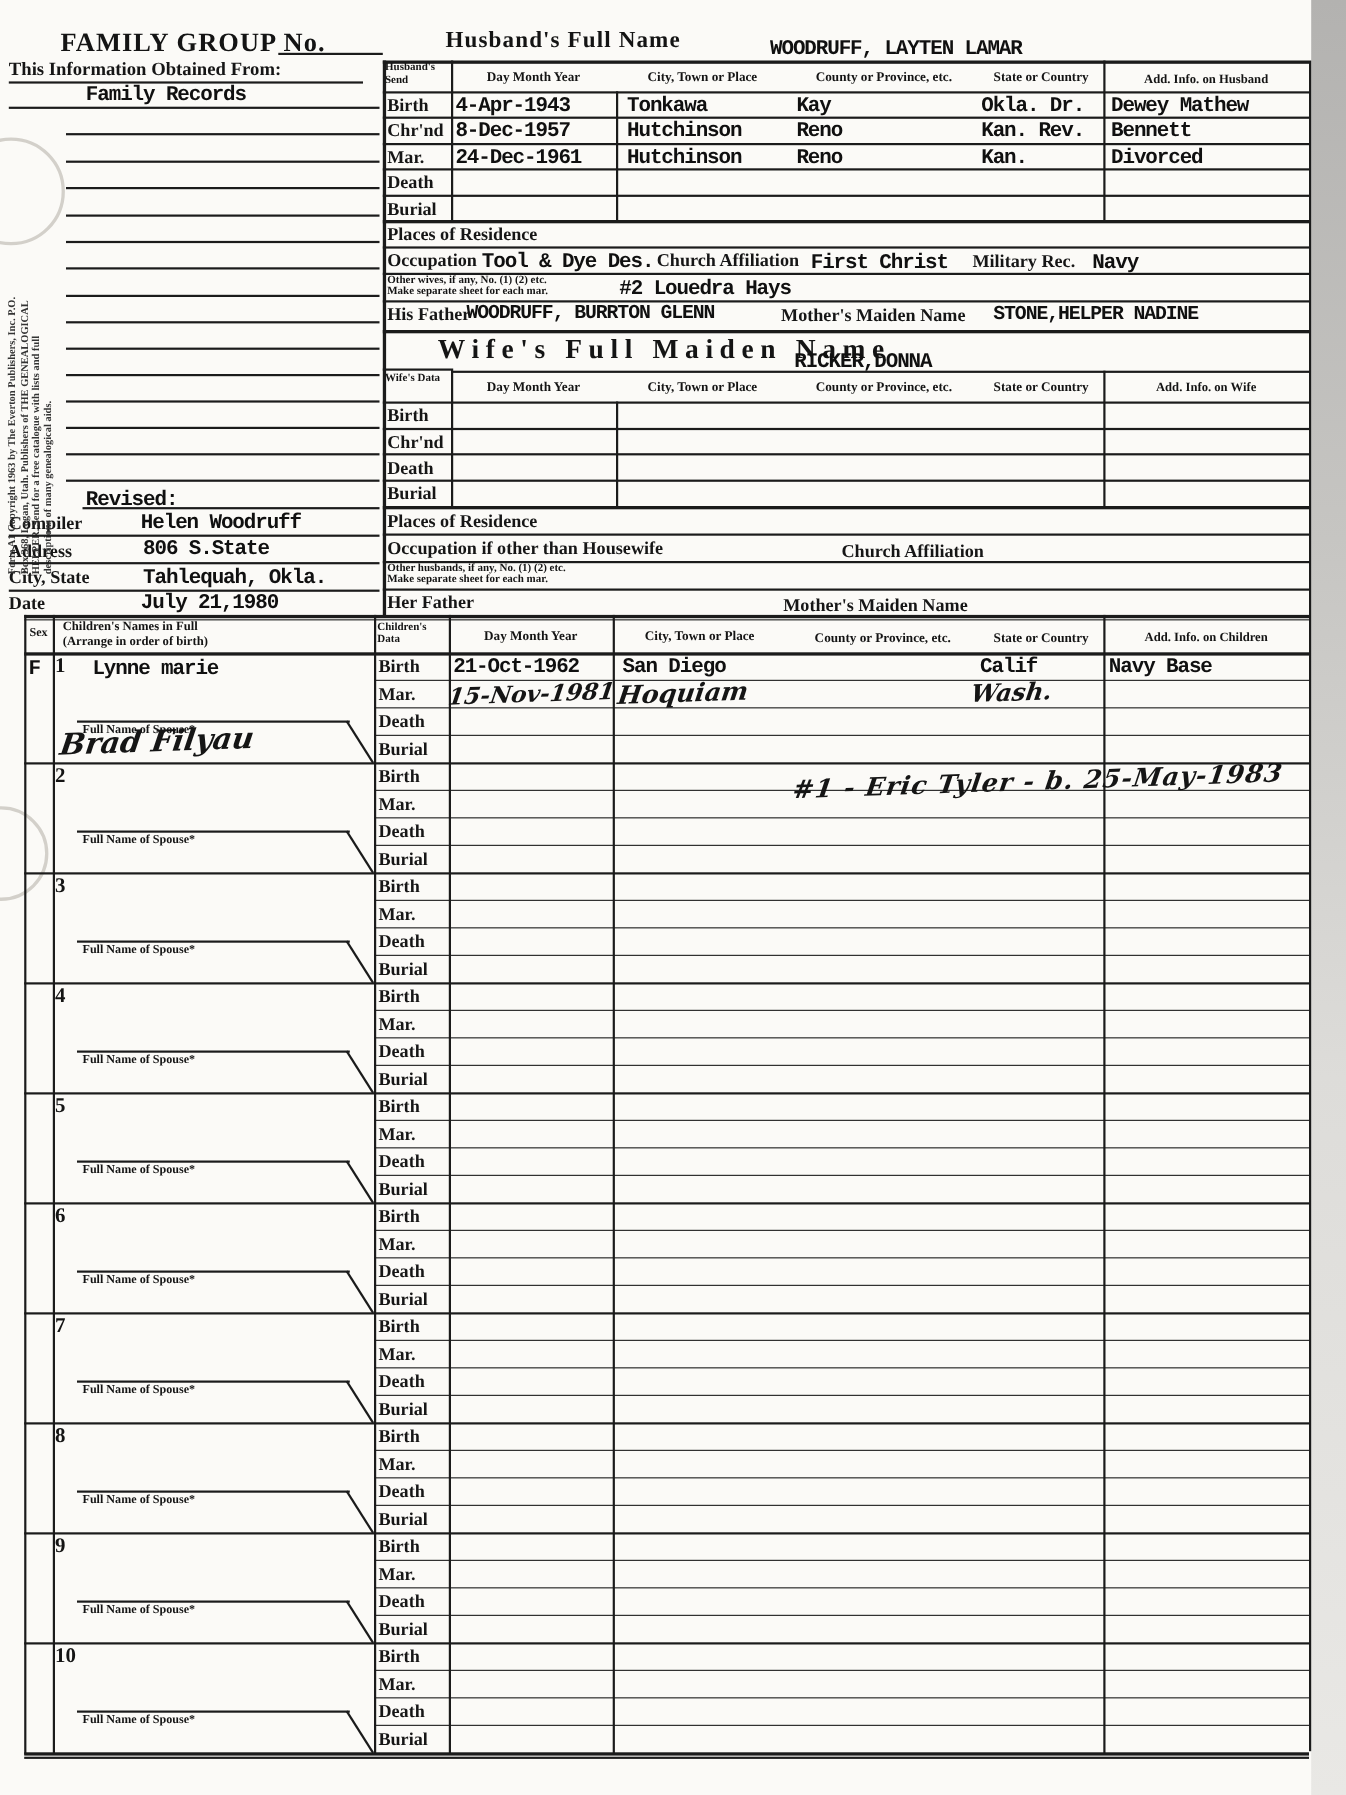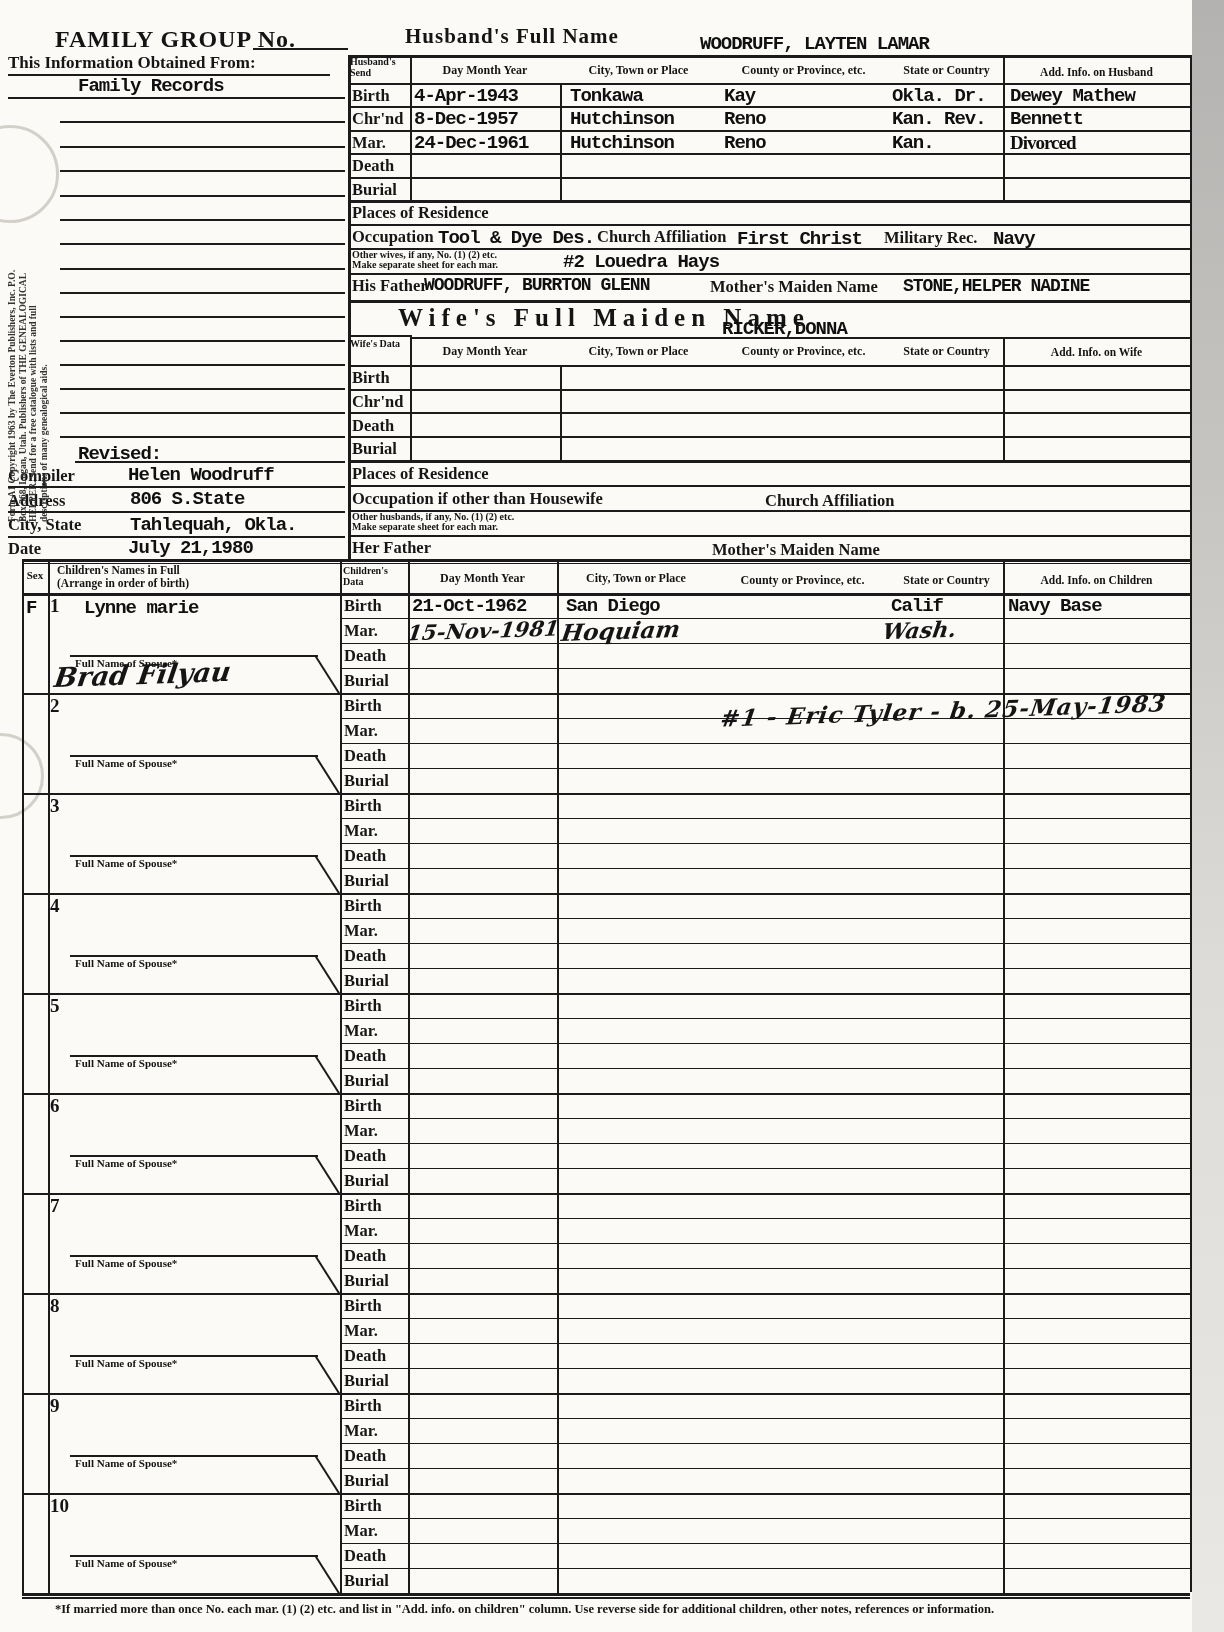--- a/index.html
+++ b/index.html
@@ -90,21 +90,20 @@
   <div class="abs" style="left:57px;top:564px;font-weight:bold;font-size:11.5px;">Children's Names in Full</div>
   <div class="abs" style="left:57px;top:577px;font-weight:bold;font-size:11.5px;">(Arrange in order of birth)</div>
   <div class="abs tiny" style="left:343px;top:566px;width:60px;">Children's Data</div>
   <div class="abs colhead" style="left:408px;top:571px;width:149px;">Day  Month  Year</div>
   <div class="abs colhead" style="left:557px;top:571px;width:158px;">City, Town or Place</div>
   <div class="abs colhead" style="left:715px;top:573px;width:175px;">County or Province, etc.</div>
   <div class="abs colhead" style="left:890px;top:573px;width:113px;">State or Country</div>
   <div class="abs colhead" style="left:1003px;top:574px;width:187px;font-size:11.5px;">Add. Info. on Children</div>
 
   <div class="sidebar-rot">Form A1 Copyright 1963 by The Everton Publishers, Inc. P.O. Box 368, Logan, Utah. Publishers of THE GENEALOGICAL HELPER. Send for a free catalogue with lists and full descriptions of many genealogical aids.</div>
-  <div class="abs foot" style="left:55px;top:1602px;">*If married more than once No. each mar. (1) (2) etc. and list in "Add. info. on children" column.  Use reverse side for additional children, other notes, references or information.</div>
 
   <div id="gen">
       <div class="ink" style="left: 253px; top: 48px; width: 95px; height: 2px;"></div>
       <div class="ink" style="left: 8px; top: 74px; width: 322px; height: 2px;"></div>
       <div class="ink" style="left: 8px; top: 97px; width: 337px; height: 2px;"></div>
       <div class="ink" style="left: 60px; top: 121px; width: 285px; height: 1.5px;"></div>
       <div class="ink" style="left: 60px; top: 146px; width: 285px; height: 1.5px;"></div>
       <div class="ink" style="left: 60px; top: 170px; width: 285px; height: 1.5px;"></div>
       <div class="ink" style="left: 60px; top: 195px; width: 285px; height: 1.5px;"></div>
       <div class="ink" style="left: 60px; top: 219px; width: 285px; height: 1.5px;"></div>
@@ -147,21 +146,21 @@
       <div class="abs typed" style="left: 414px; top: 108.4px;">8-Dec-1957</div>
       <div class="abs typed" style="left: 570px; top: 108.4px;">Hutchinson</div>
       <div class="abs typed" style="left: 724px; top: 108.4px;">Reno</div>
       <div class="abs typed" style="left: 892px; top: 108.4px;">Kan. Rev.</div>
       <div class="abs typed" style="left: 1010px; top: 108.4px;">Bennett</div>
       <div class="abs flabel" style="left: 352px; top: 132.8px;">Mar.</div>
       <div class="abs typed" style="left: 414px; top: 131.8px;">24-Dec-1961</div>
       <div class="abs typed" style="left: 570px; top: 131.8px;">Hutchinson</div>
       <div class="abs typed" style="left: 724px; top: 131.8px;">Reno</div>
       <div class="abs typed" style="left: 892px; top: 131.8px;">Kan.</div>
-      <div class="abs typed" style="left: 1010px; top: 131.8px; font-family: Liberation Serif, serif;">Divorced</div>
+      <div class="abs typed" style="left: 1010px; top: 131.8px;">Divorced</div>
       <div class="abs flabel" style="left: 352px; top: 156.2px;">Death</div>
       <div class="abs flabel" style="left: 352px; top: 179.6px;">Burial</div>
       <div class="ink" style="left: 348px; top: 335px; width: 62px; height: 1.5px;"></div>
       <div class="ink" style="left: 410px; top: 337px; width: 780px; height: 1.5px;"></div>
       <div class="ink" style="left: 348px; top: 365px; width: 842px; height: 2px;"></div>
       <div class="ink" style="left: 410px; top: 335px; width: 2px; height: 125px;"></div>
       <div class="ink" style="left: 560px; top: 365px; width: 1.5px; height: 95px;"></div>
       <div class="ink" style="left: 1003px; top: 337px; width: 2px; height: 123px;"></div>
       <div class="ink" style="left: 348px; top: 389px; width: 842px; height: 1.5px;"></div>
       <div class="ink" style="left: 348px; top: 412px; width: 842px; height: 1.5px;"></div>

